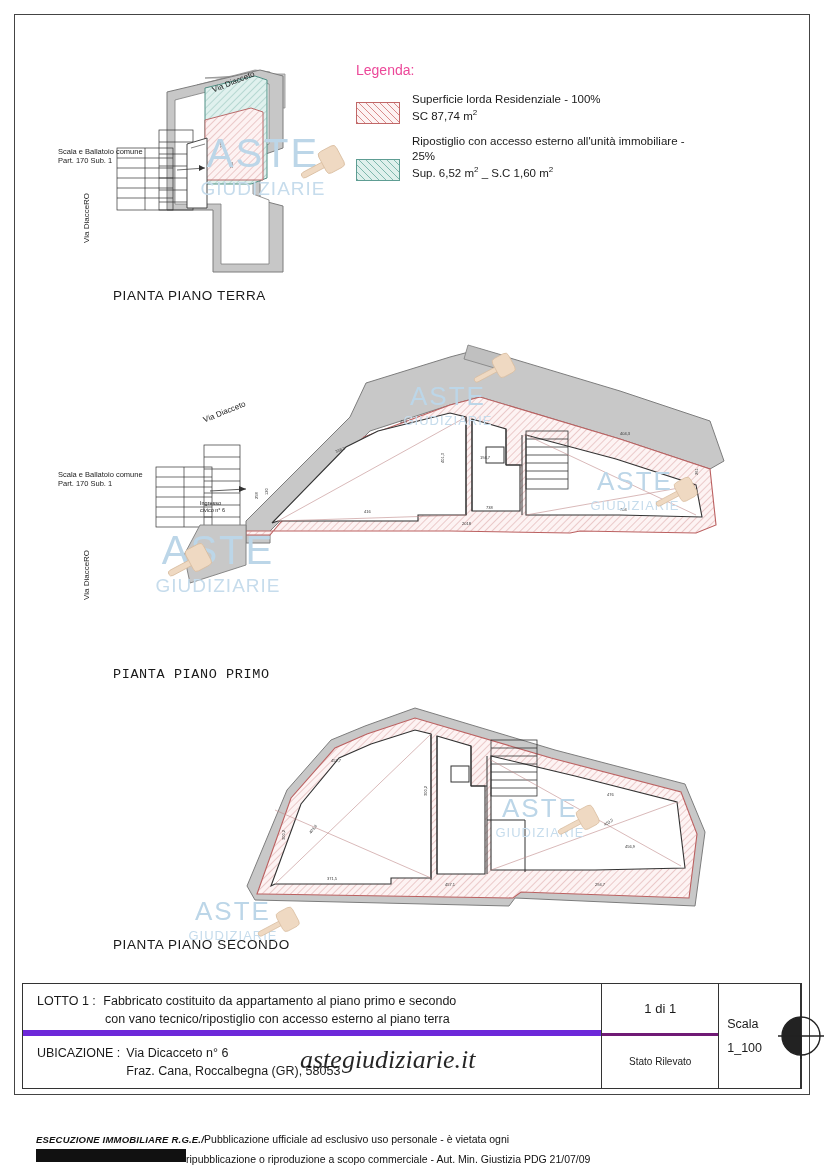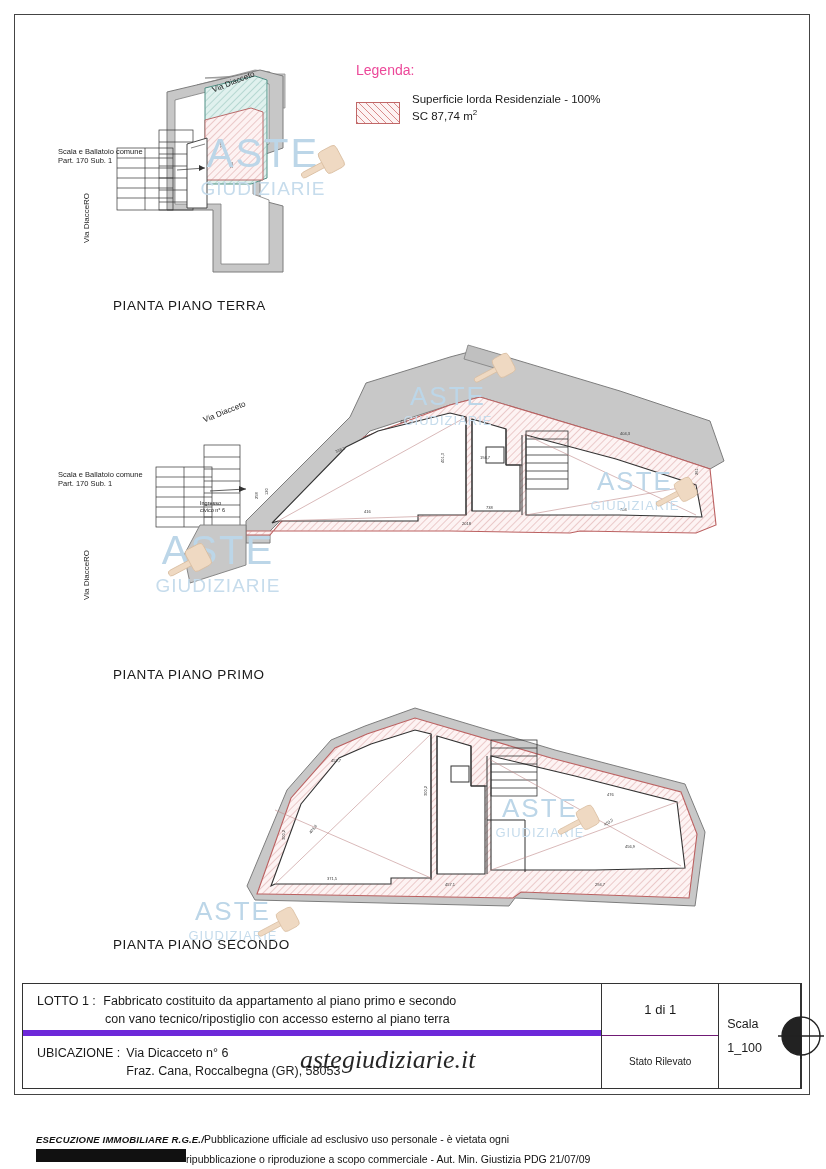--- a/index.html
+++ b/index.html
@@ -136,21 +136,21 @@
   .tb-ubic-label { white-space: nowrap; }
   .tb-ubic-val { margin-left: 6px; }
   .tb-mid {
     width: 118px;
     border-left: 1px solid #333;
     display: flex;
     flex-direction: column;
   }
   .tb-page {
     height: 52px;
-    border-bottom: 1px solid #701a75;
+    border-bottom: 3px solid #701a75;
     box-sizing: border-box;
     display: flex; align-items: center; justify-content: center;
     font-size: 13px;
   }
   .tb-stato {
     height: 53px;
     box-sizing: border-box;
     display: flex; align-items: center; justify-content: center;
     font-size: 10px;
   }
@@ -224,20 +224,27 @@
     <div class="legend-title">Legenda:</div>
 
     <div class="legend-row">
       <div class="swatch res"></div>
       <div class="legend-text">
         <div>Superficie lorda Residenziale - 100%</div>
         <div><span>SC 87,74 m</span><span class="sup">2</span></div>
       </div>
     </div>
 
+    <div class="legend-row">
+      <div class="swatch rip"></div>
+      <div class="legend-text">
+        <div>Ripostiglio con accesso esterno all'unità immobiliare - 25%</div>
+        <div><span>Sup. 6,52 m</span><span class="sup">2</span><span> _ S.C 1,60 m</span><span class="sup">2</span></div>
+      </div>
+    </div>
   </div>
 
   <svg class="plan-svg" style="left:55px; top:60px;" width="300" height="250" viewBox="0 0 300 250">
     <defs>
       <pattern id="hatchRed" width="5" height="5" patternTransform="rotate(45)" patternUnits="userSpaceOnUse">
         <line x1="0" y1="0" x2="0" y2="5" stroke="#c97b7b" stroke-width="0.7"></line>
       </pattern>
       <pattern id="hatchTeal" width="5" height="5" patternTransform="rotate(45)" patternUnits="userSpaceOnUse">
         <line x1="0" y1="0" x2="0" y2="5" stroke="#6aa79c" stroke-width="0.7"></line>
       </pattern>
@@ -282,21 +289,21 @@
     <polygon points="150,108 144,105 144,111" fill="#333"></polygon>
 
     <text class="dimtxt" x="168" y="88" transform="rotate(-90 168 88)">272</text>
     <text class="dimtxt" x="178" y="108" transform="rotate(-90 178 108)">310</text>
   </svg>
 
   <div class="street rot-n20" style="left:211px; top:86px;">Via Diacceto</div>
   <div class="street rot-90" style="left:82px; top:243px;">Via DiacceRO</div>
   <div class="note" style="left:58px; top:147px; white-space:pre;">Scala e Ballatoio comune
 Part. 170 Sub. 1</div>
-  <div class="plan-caption" style="left:113px; top:298px;">PIANTA PIANO TERRA</div>
+  <div class="plan-caption" style="left:113px; top:288px;">PIANTA PIANO TERRA</div>
 
   <div class="wm" style="left:163px; top:133px; width:200px;">
     <div class="wm-a">ASTE</div>
     <div class="wm-b" style="margin-top:6px;">GIUDIZIARIE</div>
   </div>
   <svg class="gavel" style="left:293px; top:140px;" width="60" height="50" viewBox="0 0 60 50">
     <g transform="rotate(-28 30 25)">
       <rect x="6" y="22" width="34" height="6" rx="3" fill="#efd9c2" stroke="#d9bd9f" stroke-width="0.8"></rect>
       <rect x="30" y="12" width="20" height="24" rx="4" fill="#efd9c2" stroke="#d9bd9f" stroke-width="0.8"></rect>
     </g>
@@ -375,21 +382,21 @@
     <text class="dimtxt" x="548" y="140" transform="rotate(-90 548 140)" style="font-size:4px;">261</text>
     <text class="dimtxt" x="108" y="164" transform="rotate(-90 108 164)" style="font-size:4px;">258</text>
   </svg>
 
   <div class="street rot-n20" style="left:202px; top:416px;">Via Diacceto</div>
   <div class="street rot-90" style="left:82px; top:600px;">Via DiacceRO</div>
   <div class="note" style="left:58px; top:470px; white-space:pre;">Scala e Ballatoio comune
 Part. 170 Sub. 1</div>
   <div class="note" style="left:200px; top:500px; white-space:pre; font-size:5.5px;">Ingresso
 civico n° 6</div>
-  <div class="plan-caption" style="left:113px; top:667px;">PIANTA PIANO PRIMO</div>
+  <div class="plan-caption" style="left:113px; top:667px;font-family:Liberation Mono, monospace;">PIANTA PIANO PRIMO</div>
 
   <div class="wm wm-mid" style="left:378px; top:383px; width:140px;">
     <div class="wm-a">ASTE</div>
     <div class="wm-b" style="margin-top:5px;">GIUDIZIARIE</div>
   </div>
   <svg class="gavel" style="left:468px; top:348px;" width="56" height="44" viewBox="0 0 56 44">
     <g transform="rotate(-28 28 22)">
       <rect x="4" y="19" width="32" height="5" rx="2.5" fill="#efd9c2" stroke="#d9bd9f" stroke-width="0.7"></rect>
       <rect x="28" y="11" width="18" height="21" rx="4" fill="#efd9c2" stroke="#d9bd9f" stroke-width="0.7"></rect>
     </g>

